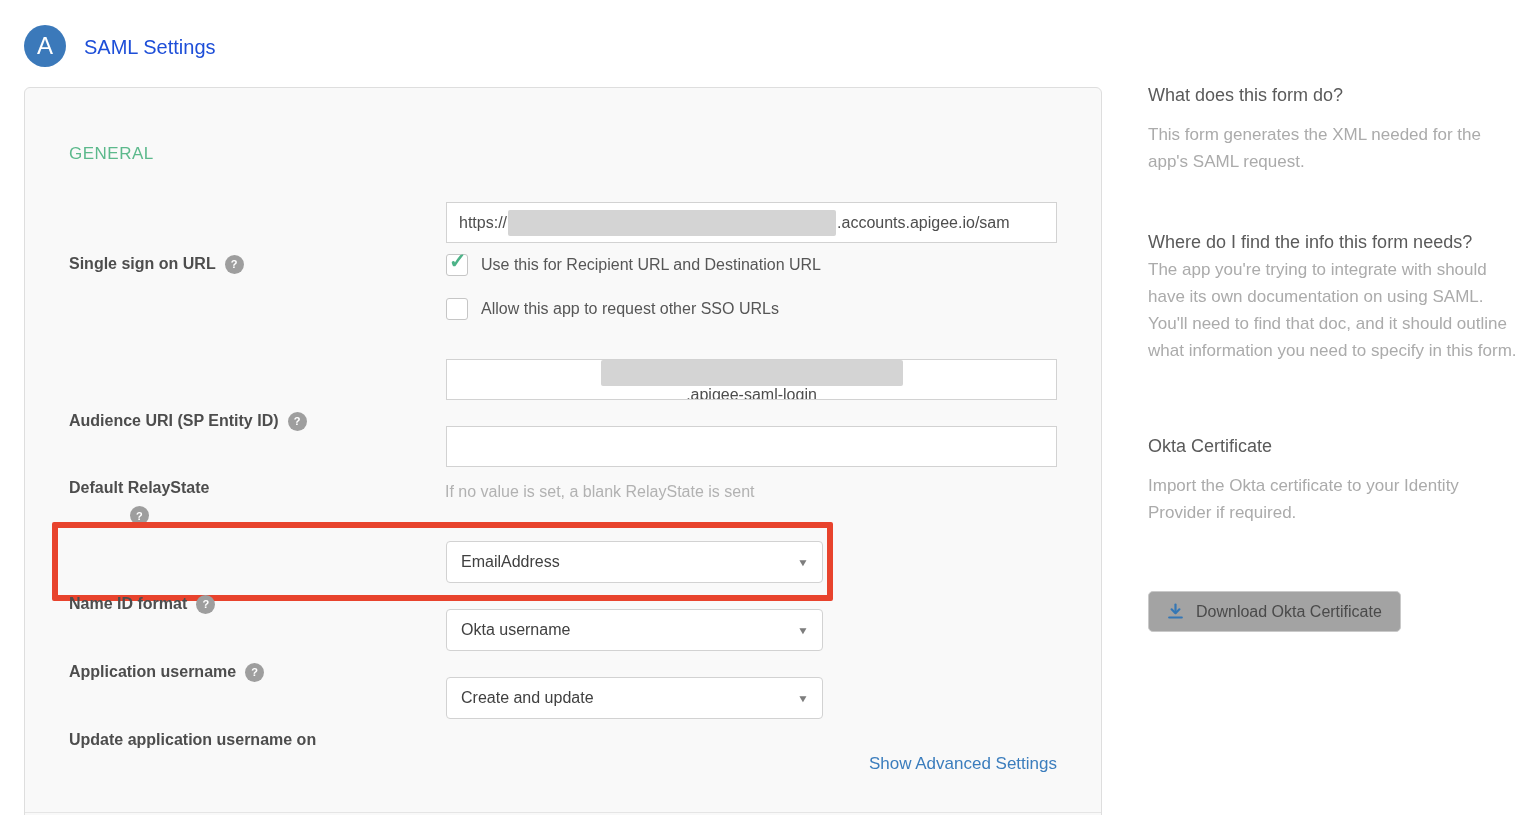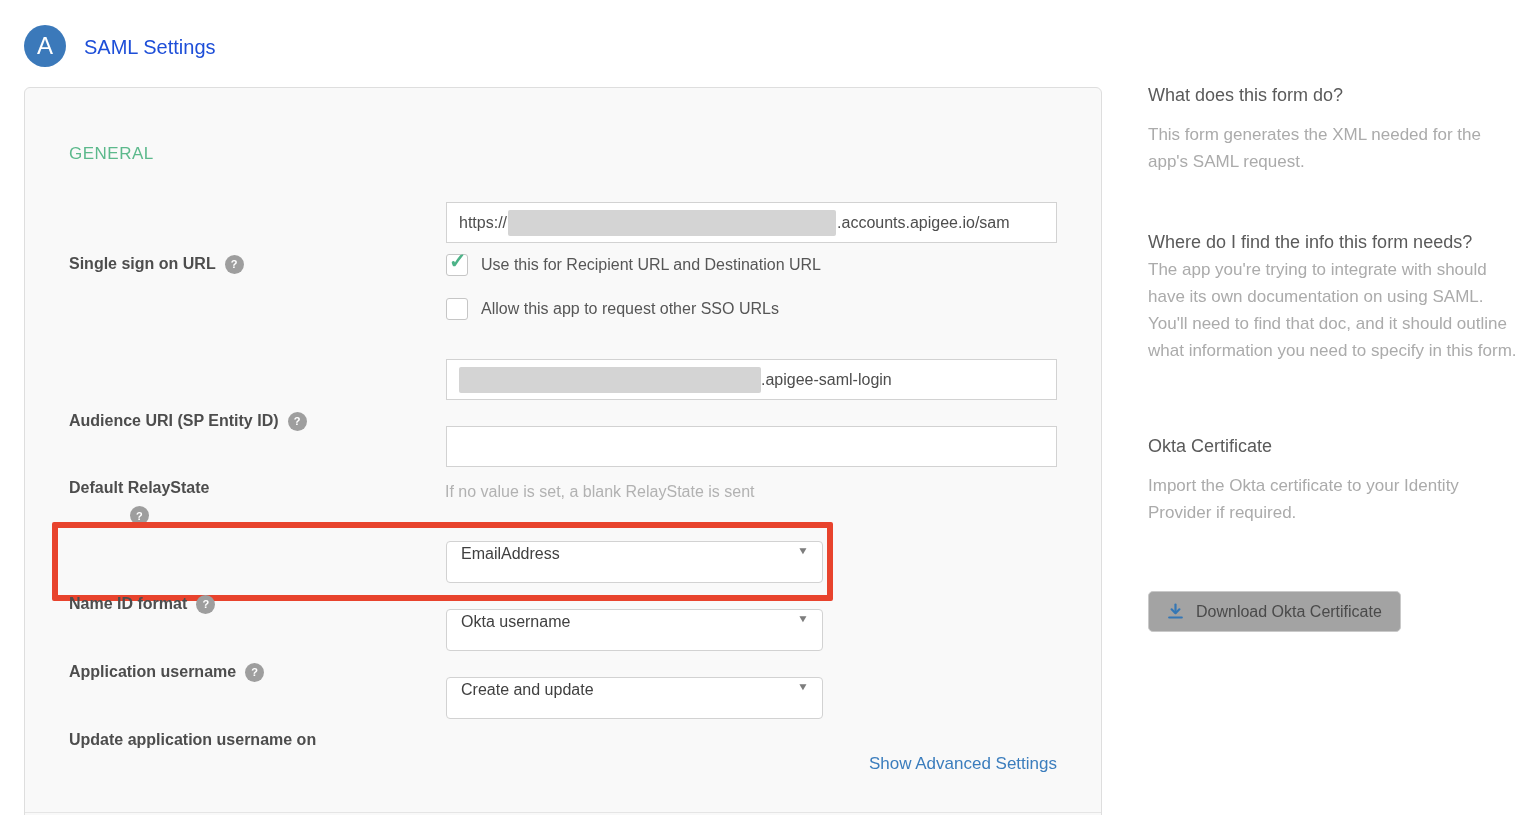--- a/index.html
+++ b/index.html
@@ -64,21 +64,21 @@
     position:absolute; left:2px; top:-6px; font-size:21px; font-weight:700; color:#4db388;
   }
 
   .hint-text {
     position:absolute; left:420px; font-size:16px; color:#b2b2b2;
   }
 
   .select-box {
     position:absolute; left:421px; width:377px; height:42px;
     background:#ffffff; border:1px solid #d2d2d2; border-radius:4px;
-    display:flex; padding:3px 14px; font-size:16px; color:#404040;gap:23px;
+    display:flex; align-items:center; padding:9px 14px; font-size:16px; color:#404040;gap:23px;
   }
   .select-box .caret {
     margin-left:auto; font-size:10px; color:#7d7d7d; transform:scaleX(1.2);
   }
 
   .highlight-box {
     position:absolute; left:27px; top:434px; width:781px; height:79px;
     border:6px solid #e8432d; border-radius:2px; pointer-events:none;
   }
 
@@ -132,21 +132,21 @@
 
   <div class="checkbox-row" style="top:210px;">
     <span class="checkbox"></span>
     <span>Allow this app to request other SSO URLs</span>
   </div>
 
   <div class="field-label" style="top:281px;">
     <span>Audience URI (SP Entity ID)</span>
     <span class="help-icon">?</span>
   </div>
-  <div class="text-input" style="top:271px;">
+  <div class="text-input" style="top:271px;flex-direction:column;">
     <span class="redacted" style="width:302px;"></span>
     <span>.apigee-saml-login</span>
   </div>
 
   <div class="field-label" style="top:349px;flex-direction:column;">
     <span>Default RelayState</span>
     <span class="help-icon">?</span>
   </div>
   <input class="text-input" style="top: 338px;" value="">
   <div class="hint-text" style="top:395px;">If no value is set, a blank RelayState is sent</div>

